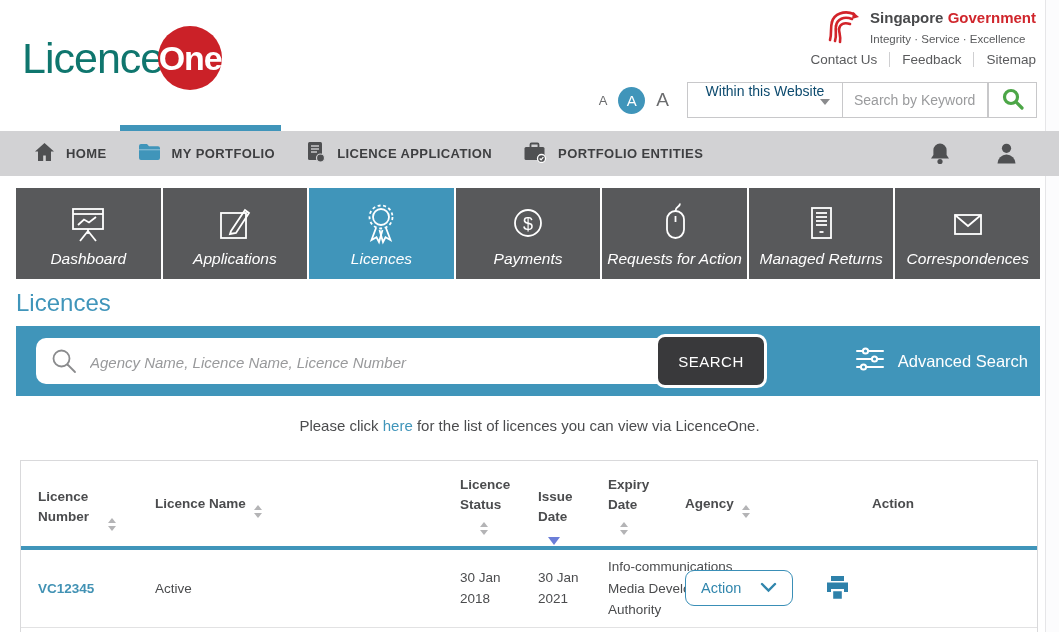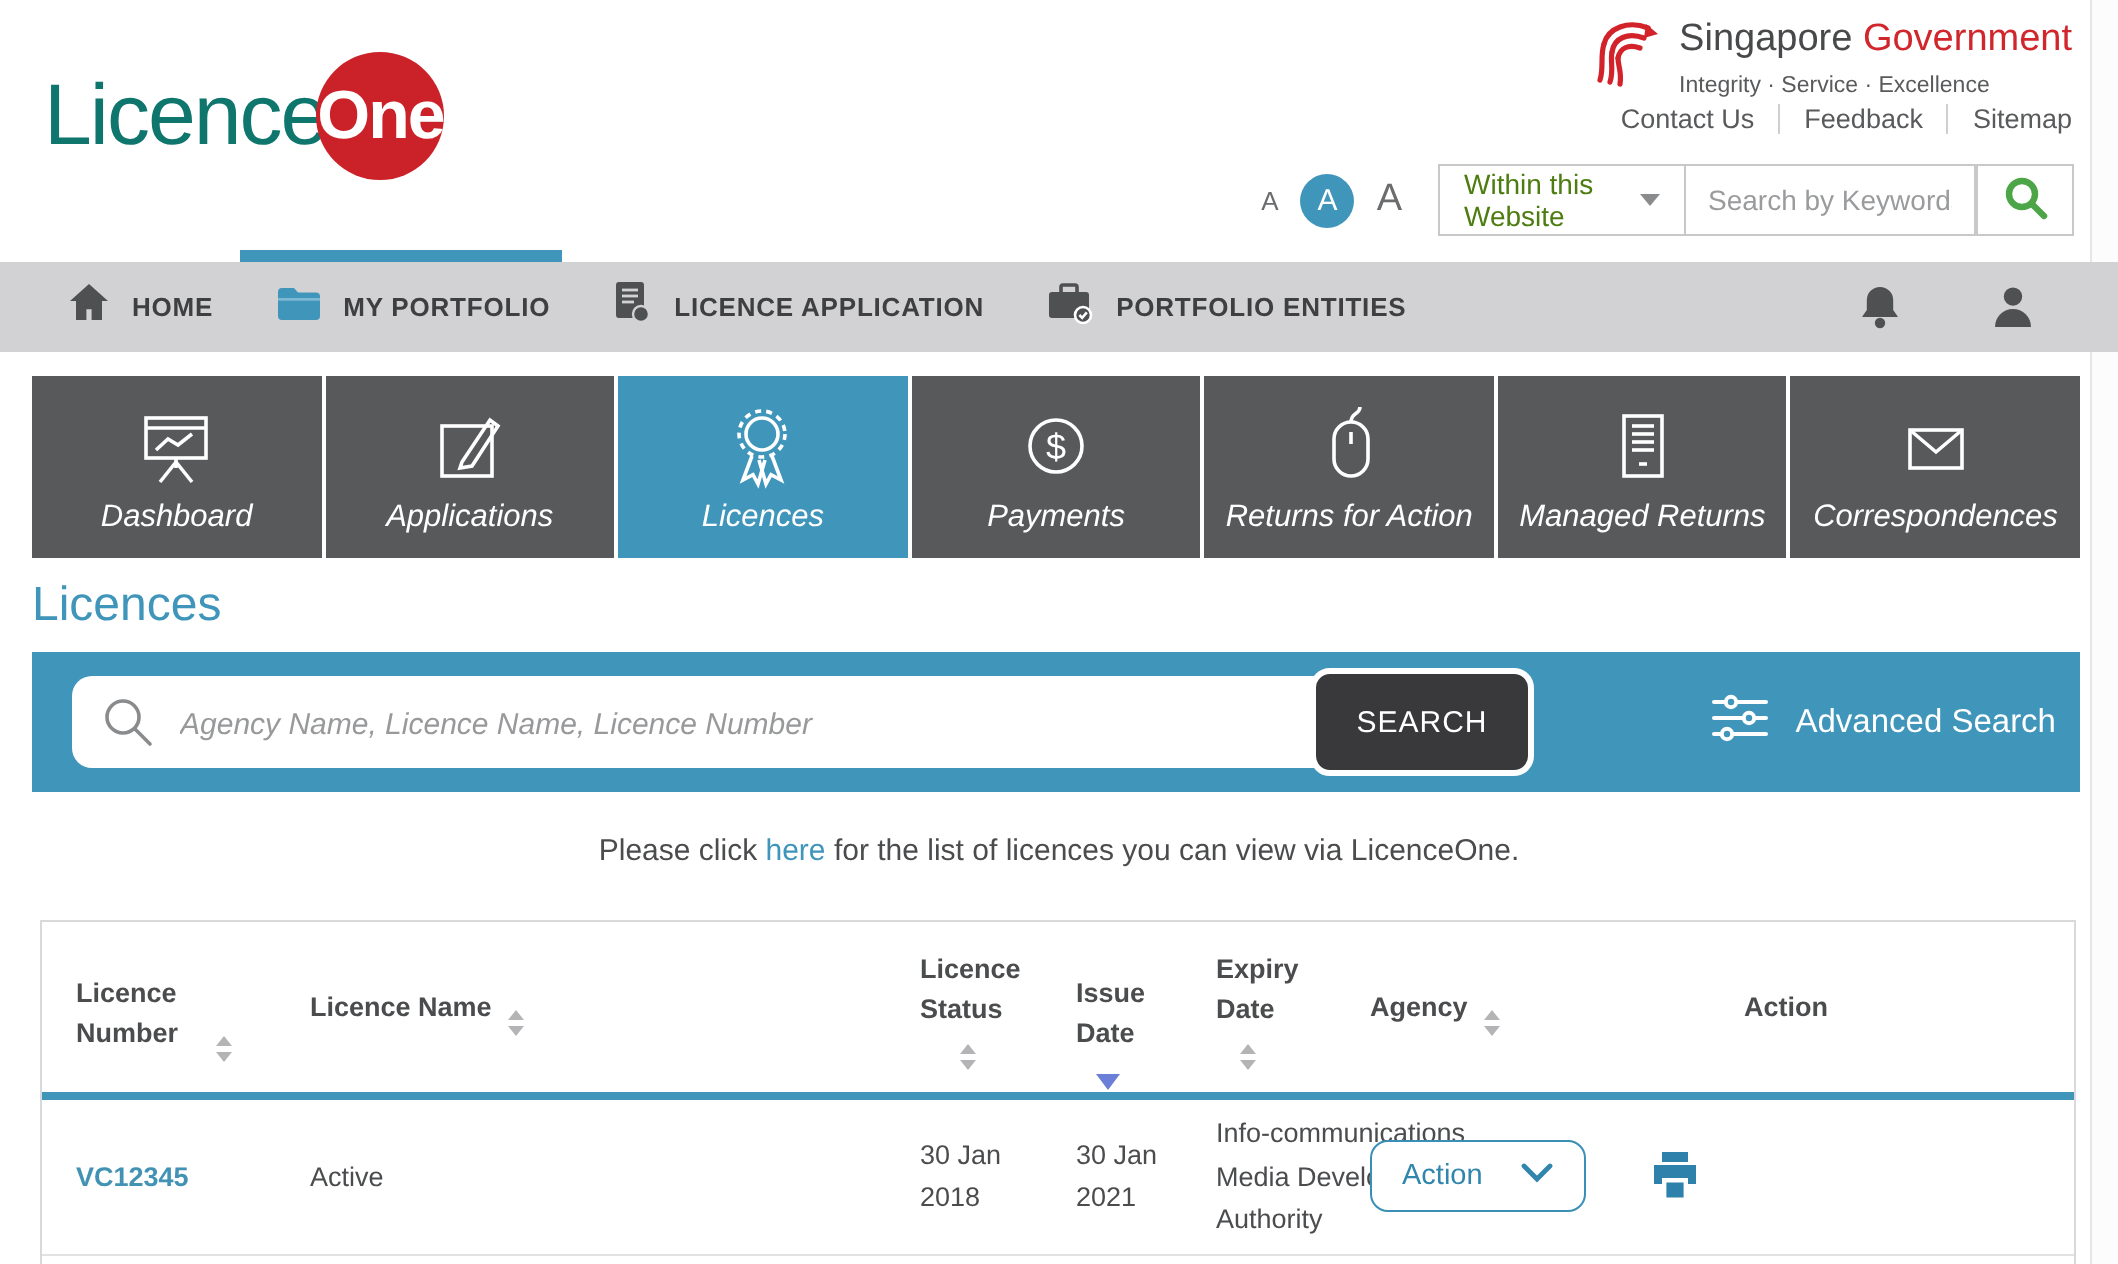--- a/index.html
+++ b/index.html
@@ -9,38 +9,38 @@
 
   
   .logo{position:absolute;left:22px;top:26px;display:flex;align-items:center;cursor:pointer;}
   .logo .word{font-size:43px;color:#0f766e;letter-spacing:-1px;}
   .logo .ball{width:64px;height:64px;margin-left:-5px;border-radius:50%;background:#cb2128;
               display:flex;align-items:center;justify-content:center;}
   .logo .ball span{color:#fff;font-size:34px;font-weight:600;letter-spacing:-1px;}
 
   .gov{position:absolute;right:23px;top:8px;display:flex;align-items:flex-start;gap:8px;}
   .gov .txt{line-height:1.25;}
-  .gov .l1{font-size:19px;font-weight:400;}
+  .gov .l1{font-size:15px;font-weight:700;}
   .gov .l1 .sg{color:#48494b;}
   .gov .l1 .gv{color:#d0262c;}
   .gov .l2{font-size:11.5px;color:#595a5c;margin-top:1px;}
 
   .top-links{position:absolute;right:23px;top:52px;display:flex;}
   .top-links a{font-size:13.5px;color:#595a5c;text-decoration:none;padding:0 12px;cursor:pointer;}
   .top-links a + a{border-left:1px solid #cfcfd1;}
   .top-links a:last-child{padding-right:0;}
 
   .controls{position:absolute;right:22px;top:82px;display:flex;align-items:center;}
   .fontsize{display:flex;align-items:center;gap:11px;margin-right:18px;}
   .fs-s{font-size:13px;color:#6b6c6e;cursor:pointer;}
   .fs-m{width:27px;height:27px;border-radius:50%;background:#4095ba;color:#fff;font-size:15px;
         display:flex;align-items:center;justify-content:center;cursor:pointer;}
   .fs-l{font-size:19px;color:#6b6c6e;cursor:pointer;}
-  .scope{width:124px;height:36px;border:1px solid #c8c8ca;display:flex;align-items:center;
-         padding:0 12px;font-size:14px;color:#4d7c0f;cursor:pointer;box-sizing:border-box;}
+  .scope{width:156px;height:36px;border:1px solid #c8c8ca;display:flex;align-items:center;
+         padding:0 12px;font-size:14px;color:#0c4a6e;cursor:pointer;box-sizing:border-box;flex-direction:column;}
   .scope .caret{margin-left:auto;width:0;height:0;border-left:5px solid transparent;
          border-right:5px solid transparent;border-top:6px solid #8a8b8d;}
   .kw{width:145px;height:36px;border:1px solid #c8c8ca;border-left:none;padding:0 11px;
       font-size:14px;color:#4b4c4e;box-sizing:border-box;font-family:"Liberation Sans",sans-serif;outline:none;}
   .kw::placeholder{color:#9a9b9d;}
   .go{width:49px;height:36px;border:1px solid #c8c8ca;border-left:1px solid #c8c8ca;background:#fff;
       display:flex;align-items:center;justify-content:center;cursor:pointer;box-sizing:border-box;}
 
   
   .mainnav{position:absolute;left:0;right:0;top:131px;height:45px;background:#d2d2d4;display:flex;align-items:center;}
@@ -283,21 +283,21 @@
       <span class="tlbl">Payments</span>
     </div>
     <div class="tile">
       <span class="ticon">
         <svg width="44" height="46" viewBox="0 0 44 46" fill="none" stroke="#fff" stroke-width="1.8">
           <rect x="14" y="10" width="17" height="27" rx="8.5"></rect>
           <line x1="22.5" y1="15" x2="22.5" y2="21"></line>
           <path d="M22.5 10 C22.5 5 27 6.5 27 2.5"></path>
         </svg>
       </span>
-      <span class="tlbl">Returns for Action</span>
+      <span class="tlbl">Requests for Action</span>
     </div>
     <div class="tile">
       <span class="ticon">
         <svg width="44" height="44" viewBox="0 0 44 44" fill="none" stroke="#fff" stroke-width="1.8">
           <rect x="13" y="6" width="19" height="30"></rect>
           <line x1="17" y1="11" x2="28" y2="11"></line>
           <line x1="17" y1="15" x2="28" y2="15"></line>
           <line x1="17" y1="19" x2="28" y2="19"></line>
           <line x1="17" y1="23" x2="28" y2="23"></line>
           <line x1="20.5" y1="30" x2="24.5" y2="30"></line>

